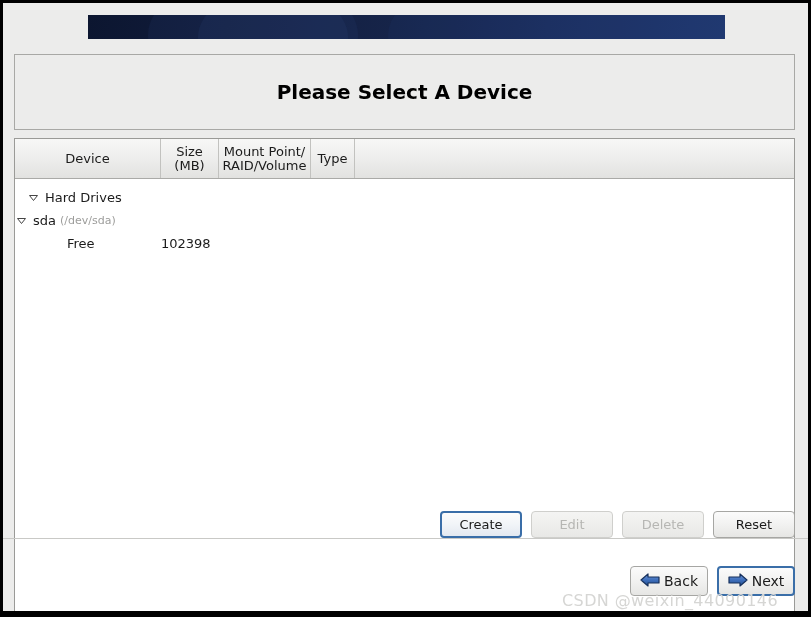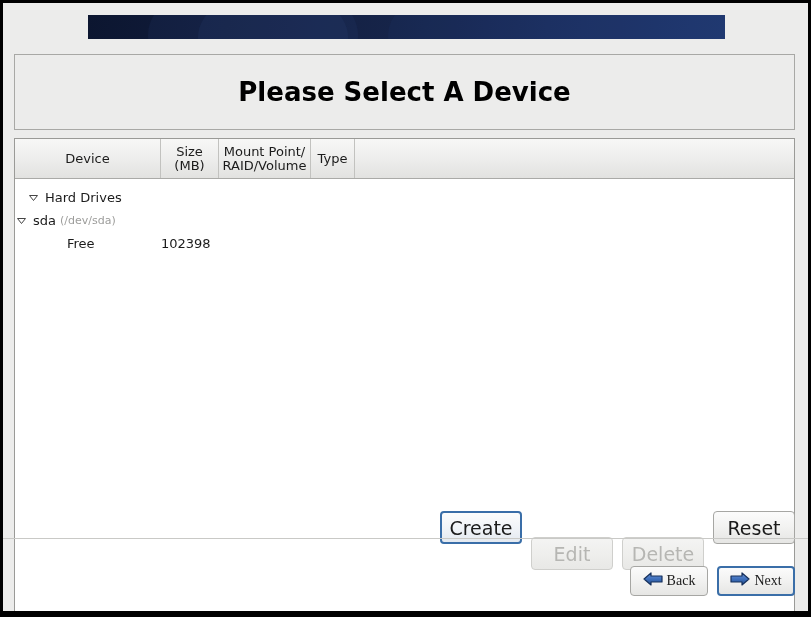--- a/index.html
+++ b/index.html
@@ -73,21 +73,21 @@
     width: 781px;
     height: 76px;
     background: #ececeb;
     border: 1px solid #a8a8a5;
     box-sizing: border-box;
     display: flex;
     align-items: center;
     justify-content: center;
   }
   .title-text {
-    font-size: 26px;
+    font-size: 20px;
     font-weight: bold;
     color: #000000;
     letter-spacing: 0px;
   }
 
   
   .table-box {
     position: absolute;
     left: 11px;
     top: 135px;
@@ -175,40 +175,39 @@
     left: 11px;
     top: 508px;
     width: 781px;
     height: 27px;
     display: flex;
     justify-content: flex-end;
     gap: 9px;
   }
   .btn {
     width: 82px;
-    height: 33px;
+    height: 27px;
     box-sizing: border-box;
     border-radius: 4px;
-    font-size: 19px;
+    font-size: 13px;
     font-family: "DejaVu Sans", "Liberation Sans", sans-serif;
     display: flex;
     align-items: center;
     justify-content: center;
     background: linear-gradient(180deg, #fbfbfb 0%, #f2f2f1 48%, #e6e6e4 100%);
     border: 1px solid #a6a6a3;
     color: #1b1b1b;
     cursor: pointer;
     user-select: none;
   }
   .btn.disabled {
     color: #b6b6b3;
     background: linear-gradient(180deg, #f4f4f3 0%, #eeeeec 55%, #e8e8e6 100%);
     border-color: #cfcfcc;
     cursor: default;
-    margin-top: 26px;
   }
   .btn.focused {
     border: 2px solid #3a6ea8;
     background: linear-gradient(180deg, #fcfcfc 0%, #f1f4f8 50%, #e4e9f0 100%);
   }
 
   
   .hsep {
     position: absolute;
     left: 0;
@@ -218,21 +217,20 @@
     background: #c9c9c6;
   }
 
   
   .nav-row {
     position: absolute;
     right: 13px;
     top: 563px;
     display: flex;
     gap: 9px;
-    font-family: Liberation Serif, serif;
   }
   .nav-btn {
     width: 78px;
     height: 30px;
     box-sizing: border-box;
     border-radius: 4px;
     background: linear-gradient(180deg, #fbfbfb 0%, #f2f2f1 48%, #e6e6e4 100%);
     border: 1px solid #a6a6a3;
     display: flex;
     align-items: center;
@@ -378,14 +376,15 @@
               <stop offset="100%" stop-color="#24508f"></stop>
             </linearGradient>
           </defs>
           <polygon points="19,8 12,2 12,5 1,5 1,11 12,11 12,14" fill="url(#lgB)" stroke="#16305c" stroke-width="1.2" stroke-linejoin="round"></polygon>
         </svg>
       </span>
       <span>Next</span>
     </div>
   </div>
 
+  <div class="watermark">CSDN @weixin_44090146</div>
 
 </div>
 
 </body></html>

